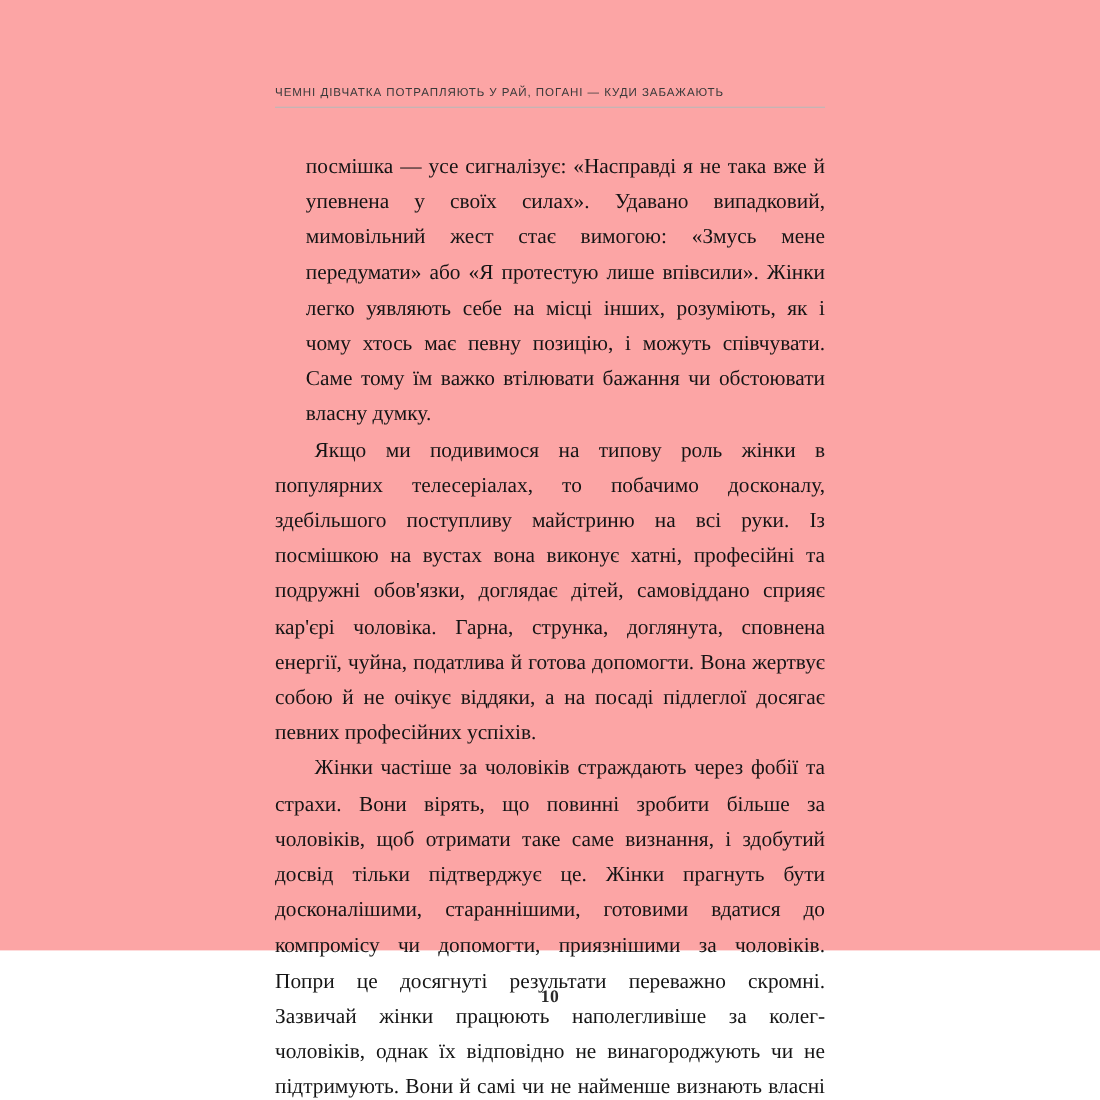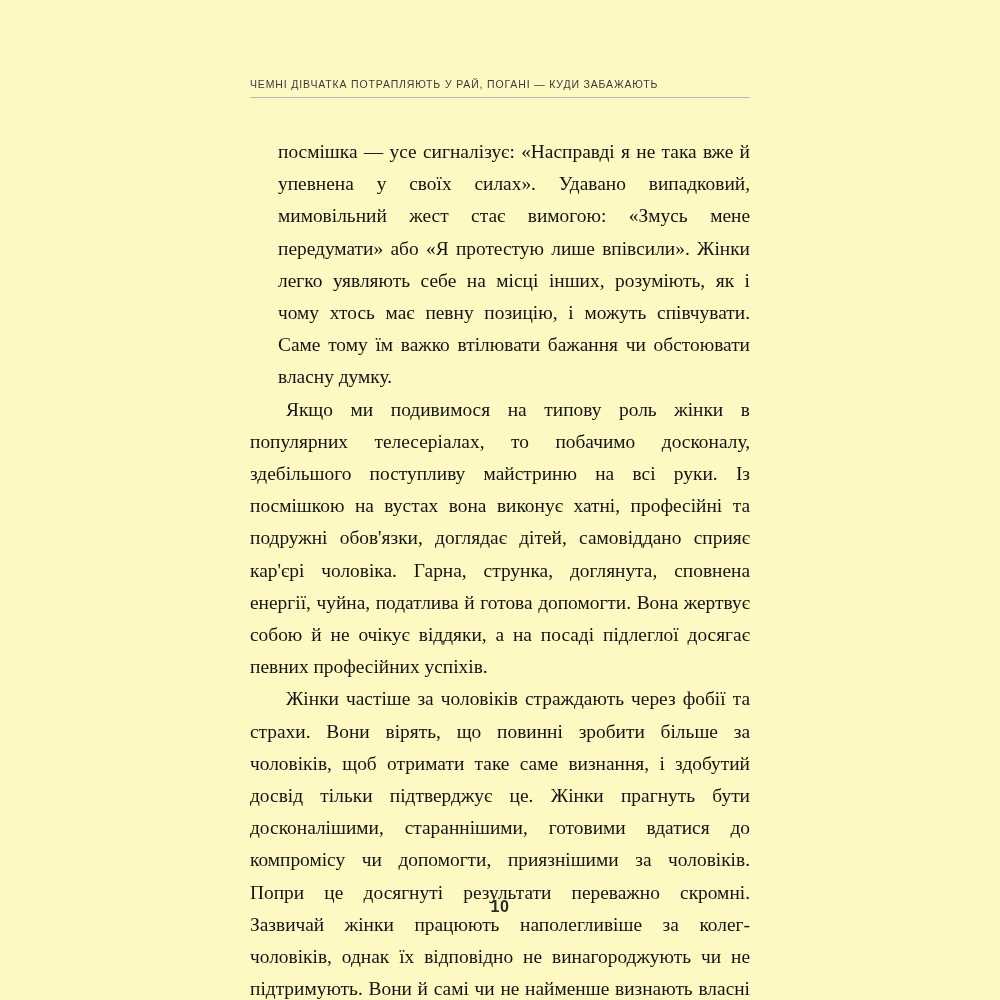--- a/index.html
+++ b/index.html
@@ -10,22 +10,22 @@
     width: 1000px;
     height: 1000px;
     background: #ffffff;
     font-family: "Liberation Serif", serif;
     color: #1a1a1a;
     overflow: hidden;
   }
   .page {
     position: relative;
     width: 1000px;
-    height: 1000px;
-    background: #fef9c3;
+    height: 864px;
+    background: #fca5a5;
     box-sizing: border-box;
   }
   .content {
     position: absolute;
     left: 250px;
     top: 78px;
     width: 500px;
   }
   .running-head {
     font-family: "Liberation Sans", sans-serif;
@@ -53,21 +53,21 @@
   p.para.first {
     text-indent: 0;
     margin-left: 28px;
   }
   .folio {
     position: absolute;
     left: 0;
     right: 0;
     top: 898px;
     text-align: center;
-    font-family: Liberation Sans, sans-serif;
+    font-family: Liberation Serif, serif;
     font-size: 16px;
     font-weight: 700;
     color: #2a2a2a;
     letter-spacing: 0.5px;
   }
 </style>
 </head>
 <body>
 
 <div class="page">

